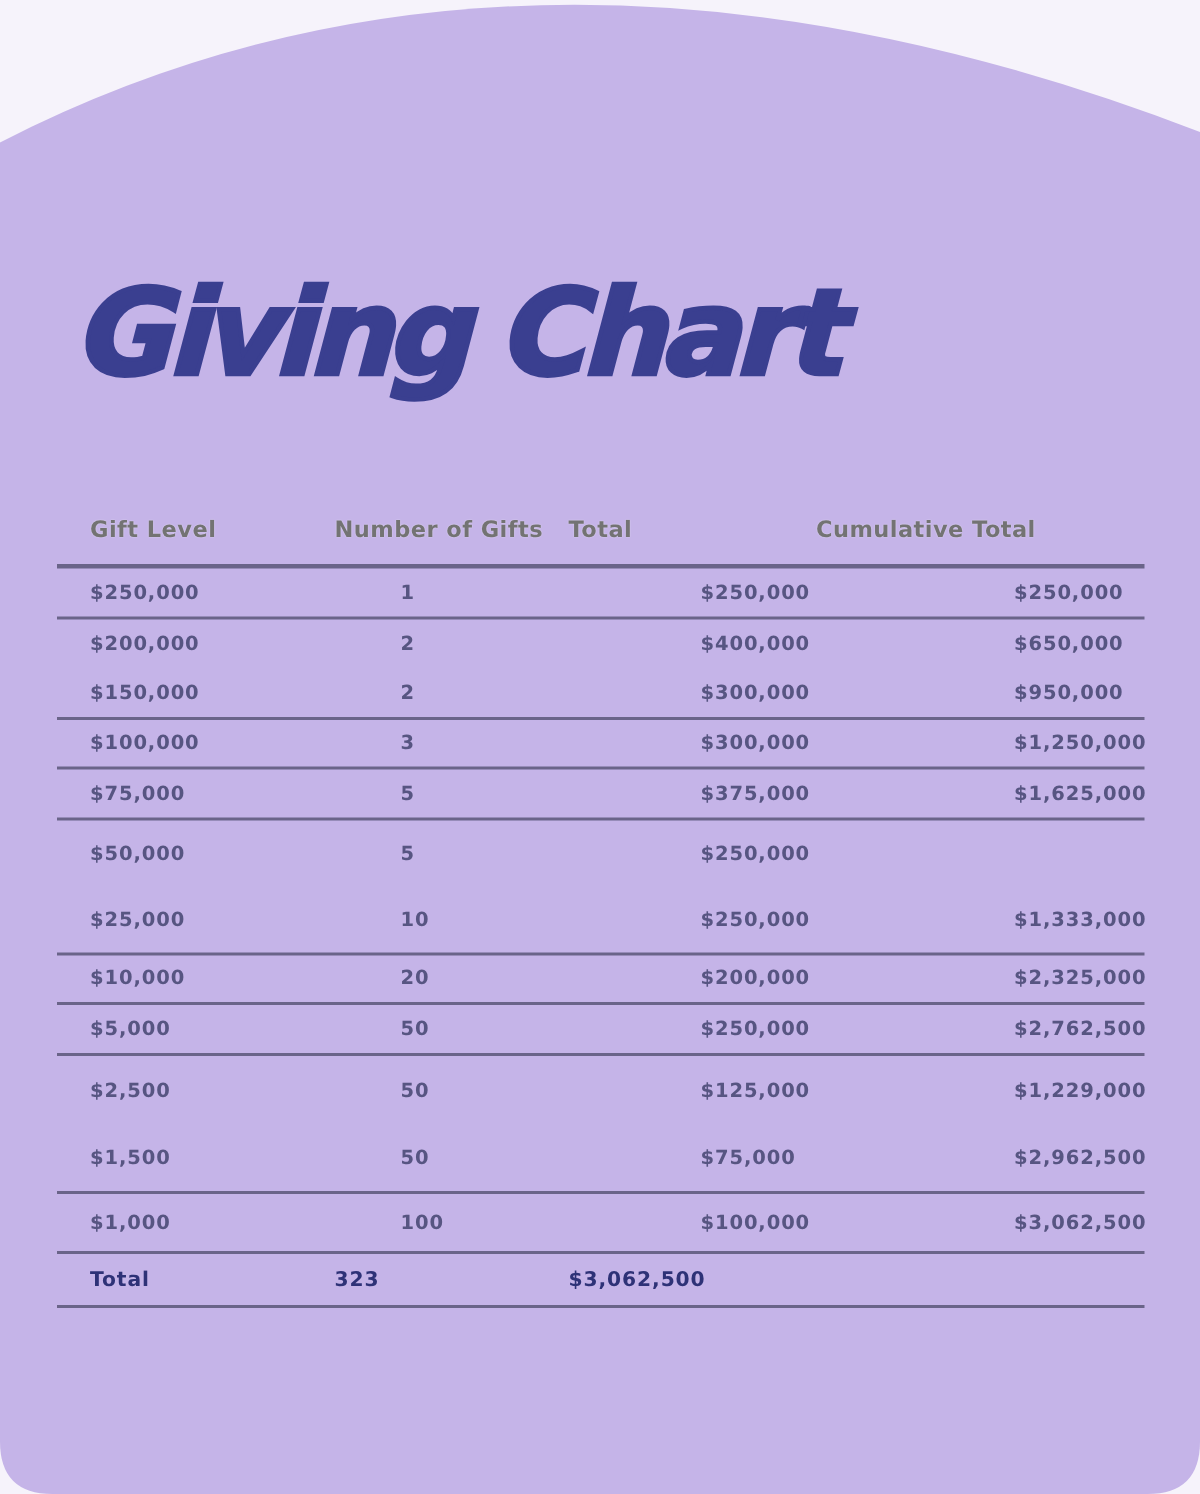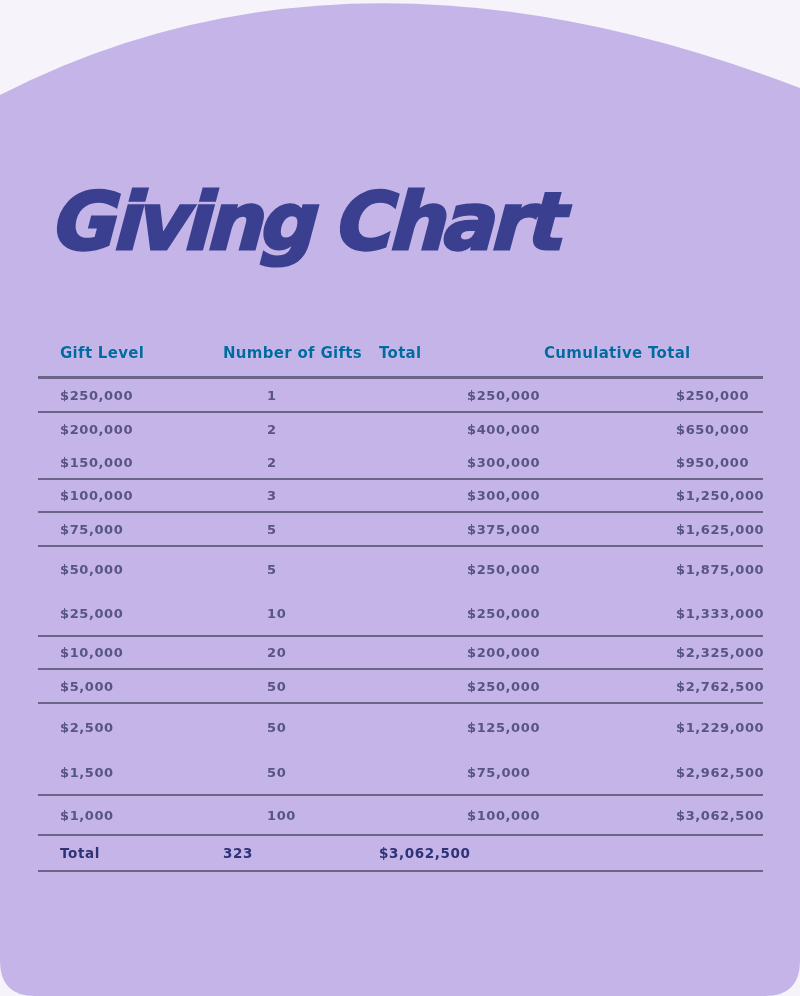--- a/index.html
+++ b/index.html
@@ -40,21 +40,21 @@
   }
   .t-row > span{display:block;}
   .t-row > span:first-child{padding-left:22px;}
 
   .header-row{
     height:49px;
     border-bottom:3px solid #6a6489;
     font-weight:bold;
     font-size:15px;
     letter-spacing:0.3px;
-    color:#0369a1;
+    color:#737373;
     text-shadow:0 0 1px rgba(255,255,255,0.6);
   }
 
   .data-row{
     font-size:13px;
     font-weight:bold;
     letter-spacing:0.6px;
     color:rgba(72,72,115,0.88);
     gap:44px;
   }
@@ -134,21 +134,20 @@
       <span>$75,000</span>
       <span>5</span>
       <span>$375,000</span>
       <span>$1,625,000</span>
     </div>
 
     <div class="t-row data-row">
       <span>$50,000</span>
       <span>5</span>
       <span>$250,000</span>
-      <span>$1,875,000</span>
     </div>
 
     <div class="t-row data-row">
       <span>$25,000</span>
       <span>10</span>
       <span>$250,000</span>
       <span>$1,333,000</span>
     </div>
 
     <div class="t-row data-row">

